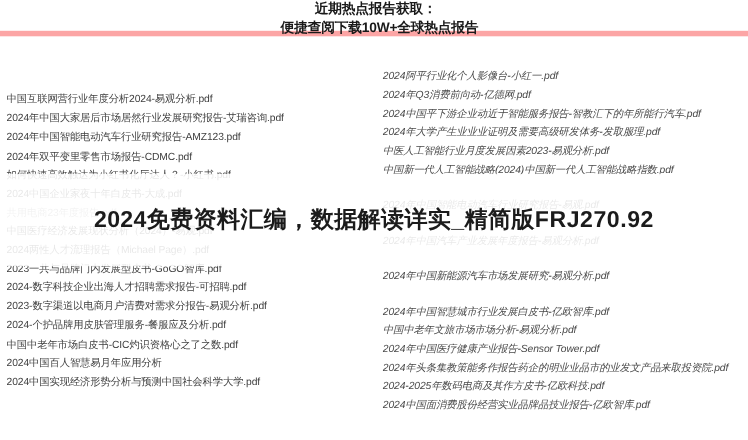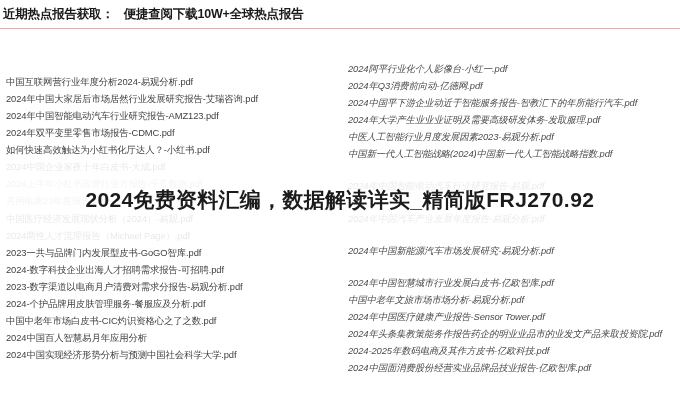--- a/index.html
+++ b/index.html
@@ -29,21 +29,22 @@
     width: 680px;
     height: 28px;
     background: #ffffff;
     display: flex;
     align-items: center;
     font-size: 12.5px;
     font-weight: bold;
     color: #1a1a1a;
     white-space: nowrap;
     letter-spacing: -0.2px;
-    border-bottom: 1px solid #fca5a5;
+    border-bottom: 5px solid #fca5a5;
+    flex-direction: column;
   }
   .topbar .seg {
     display: inline-block;
   }
   .topbar .seg.left { padding-left: 3px; }
   .topbar .seg.mid  { padding-left: 6px; }
   .topbar .seg.right{ padding-left: 10px; }
 
   
   .cols {
@@ -121,21 +122,20 @@
 
   <div class="cols">
 
     <div class="col left">
       <div class="file-row">中国互联网营行业年度分析2024-易观分析.pdf</div>
       <div class="file-row">2024年中国大家居后市场居然行业发展研究报告-艾瑞咨询.pdf</div>
       <div class="file-row">2024年中国智能电动汽车行业研究报告-AMZ123.pdf</div>
       <div class="file-row">2024年双平变里零售市场报告-CDMC.pdf</div>
       <div class="file-row">如何快速高效触达为小红书化厅达人？-小红书.pdf</div>
       <div class="file-row">2024中国企业家夜十年白皮书-大成.pdf</div>
-      <div class="file-row faded">2024上半年小红书运营行业方报告-千瓜数据.pdf</div>
       <div class="file-row faded">共用电商23年度报告.pdf</div>
       <div class="file-row">中国医疗经济发展现状分析（2024）-易观.pdf</div>
       <div class="file-row">2024两性人才流理报告（Michael Page）.pdf</div>
       <div class="file-row">2023一共与品牌门内发展型皮书-GoGO智库.pdf</div>
       <div class="file-row">2024-数字科技企业出海人才招聘需求报告-可招聘.pdf</div>
       <div class="file-row">2023-数字渠道以电商月户清费对需求分报告-易观分析.pdf</div>
       <div class="file-row">2024-个护品牌用皮肤管理服务-餐服应及分析.pdf</div>
       <div class="file-row">中国中老年市场白皮书-CIC灼识资格心之了之数.pdf</div>
       <div class="file-row">2024中国百人智慧易月年应用分析</div>
       <div class="file-row">2024中国实现经济形势分析与预测中国社会科学大学.pdf</div>

